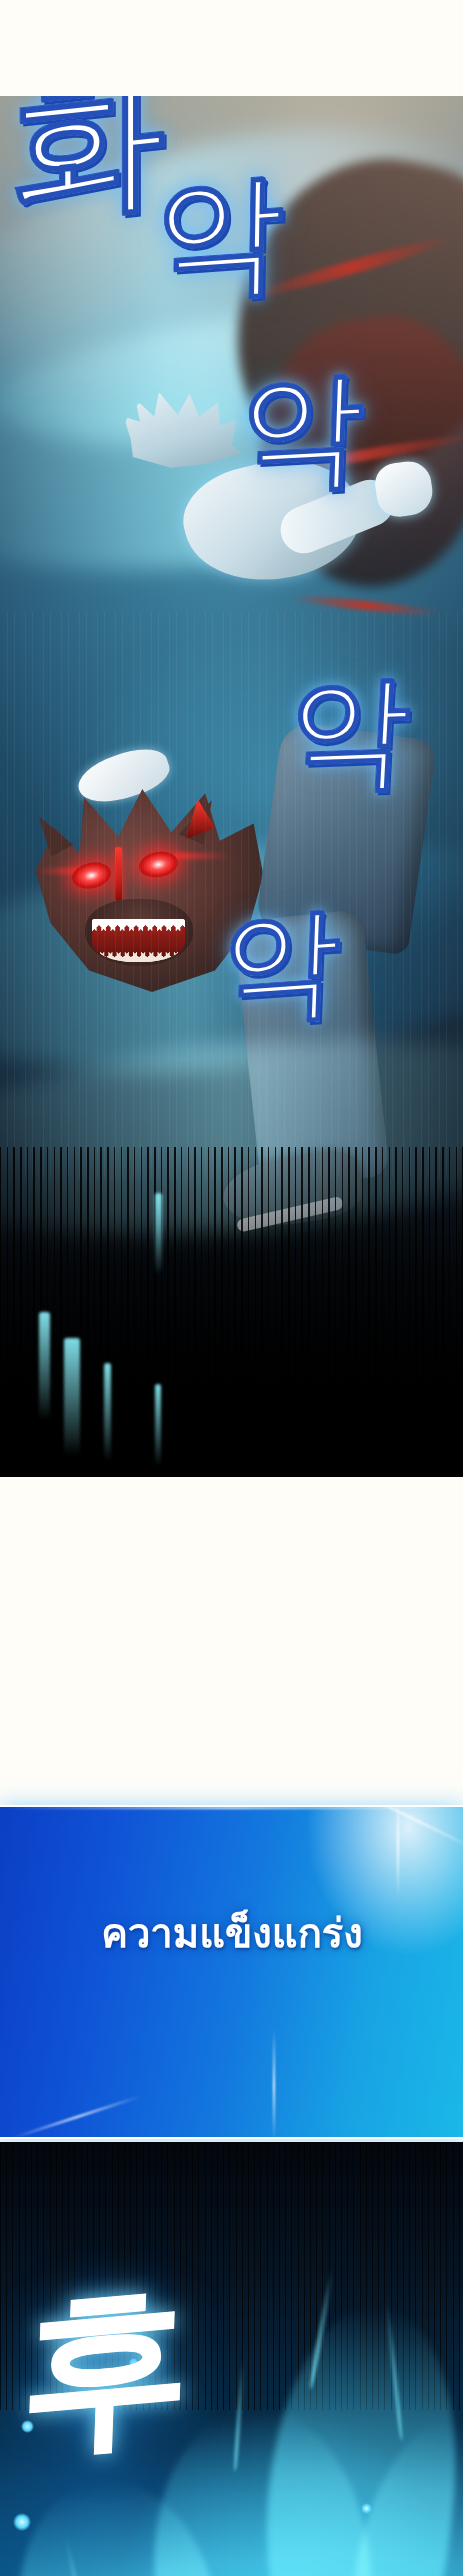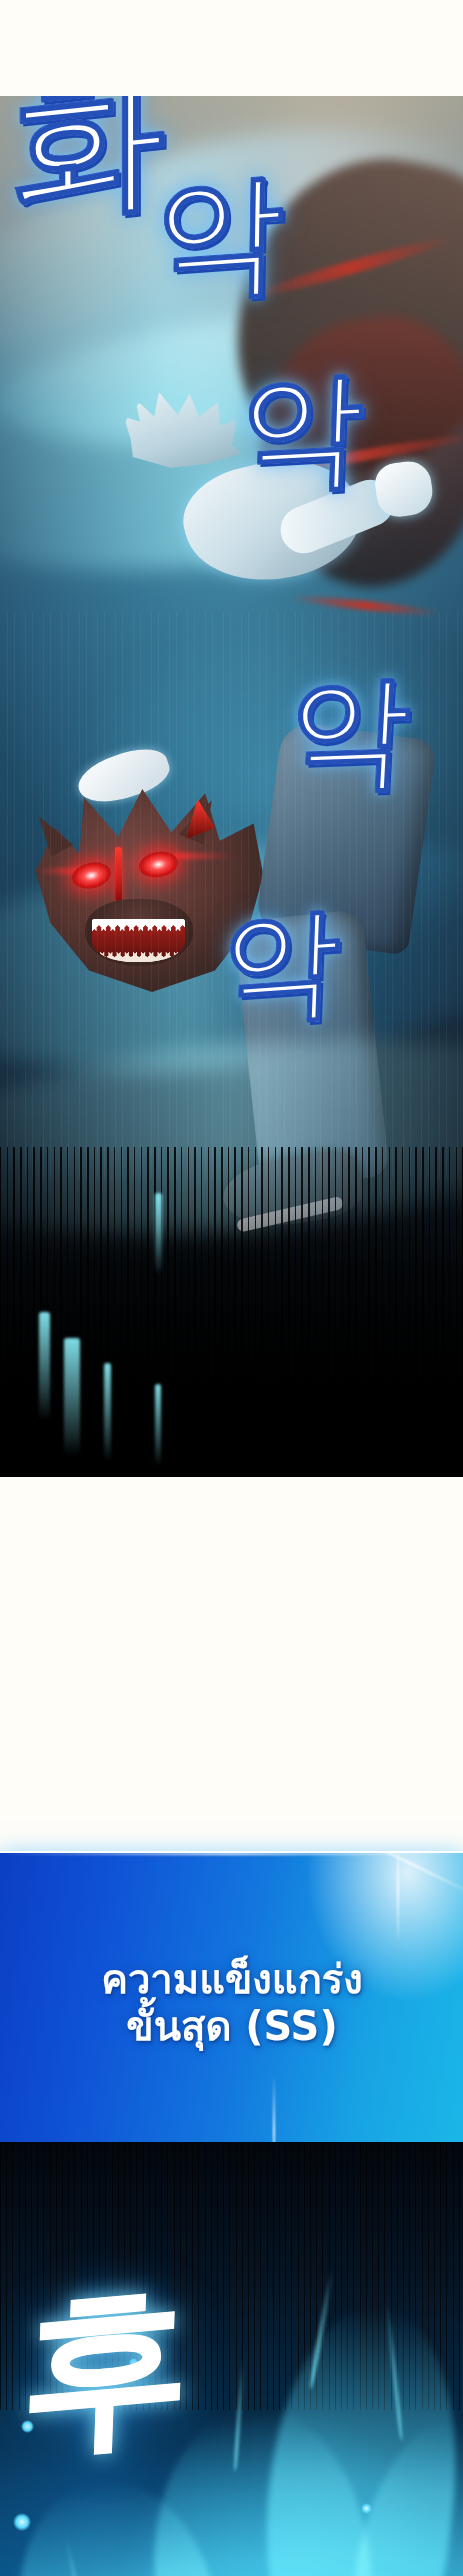--- a/index.html
+++ b/index.html
@@ -159,21 +159,21 @@
   #sfx-hwa { left:11.3px;  top:-25px;  font-size:155px; transform:rotate(-6deg) skewX(-6deg); }
   #sfx-ak1 { left:155px; top:80px;  font-size:129px; transform:rotate(-4deg) skewX(-5deg); }
   #sfx-ak2 { left:240px; top:278px;  font-size:124px; transform:rotate(-3deg) skewX(-5deg); }
   #sfx-ak3 { left:289px; top:582px; font-size:121px; transform:rotate(-2deg) skewX(-5deg); }
   #sfx-ak4 { left:222px; top:814px; font-size:118px; transform:rotate(-4deg) skewX(-6deg); }
 
   
   #panel2{ top:1805px; height:334px;
       background:linear-gradient(100deg,#0b3fc4 0%, #0f52d6 22%, #1378de 52%, #18a4e4 78%, #1bb8e8 100%);
       border-top:2.6px solid #ffffff; border-bottom:2.6px solid #ffffff;
-      box-shadow:0 0 20.6px rgba(80,190,255,.55);margin-top:46px; }
+      box-shadow:0 0 20.6px rgba(80,190,255,.55); }
   #panel2::before{ content:""; position:absolute; left:0; top:0; width:464px; height:334px;
       background:radial-gradient(ellipse 40% 70% at 88% 6%, rgba(255,255,255,.85), rgba(255,255,255,0) 55%); }
   .flare{ position:absolute; pointer-events:none; }
   .flare-h{ background:linear-gradient(90deg,rgba(255,255,255,0),rgba(255,255,255,.95),rgba(255,255,255,0));
             height:1.5px; filter:blur(0.8px); }
   .flare-v{ background:linear-gradient(180deg,rgba(255,255,255,0),rgba(255,255,255,.9),rgba(255,255,255,0));
             width:1.5px; filter:blur(0.8px); }
   #banner-text{ position:absolute; left:0; top:103px; width:464px; text-align:center;
       font-family:"DejaVu Sans","Liberation Sans",sans-serif;
       font-weight:700; font-size:40px; line-height:1.18; color:#ffffff;
@@ -278,21 +278,20 @@
   </div>
 
   <div class="panel" id="panel2">
     <div class="flare flare-h" style="left:0; top:0; width:464px;"></div>
     <div class="flare flare-v" style="left:397px; top:-20.6px; height:113px;"></div>
     <div class="flare flare-h" style="left:330px; top:8.2px; width:155px; transform:rotate(26deg);"></div>
     <div class="flare flare-v" style="left:273px; top:222px; height:113px;"></div>
     <div class="flare flare-h" style="left:10.3px; top:309px; width:134px; transform:rotate(-18deg);"></div>
     <div id="banner-text">
       <span>ความแข็งแกร่ง</span>
-      <span>ขั้นสุด (SS)</span>
     </div>
   </div>
 
   <div class="panel" id="panel3">
     <div class="p3-base"></div>
     <div class="p3-streaks"></div>
 
     <div class="flame" style="left:268px; top:165px; width:185px; height:392px; transform:rotate(6deg);"></div>
     <div class="flame" style="left:155px; top:268px; width:216px; height:340px; transform:rotate(-4deg);"></div>
     <div class="flame" style="left:20.6px;  top:340px; width:196px; height:278px; transform:rotate(-9deg);"></div>

